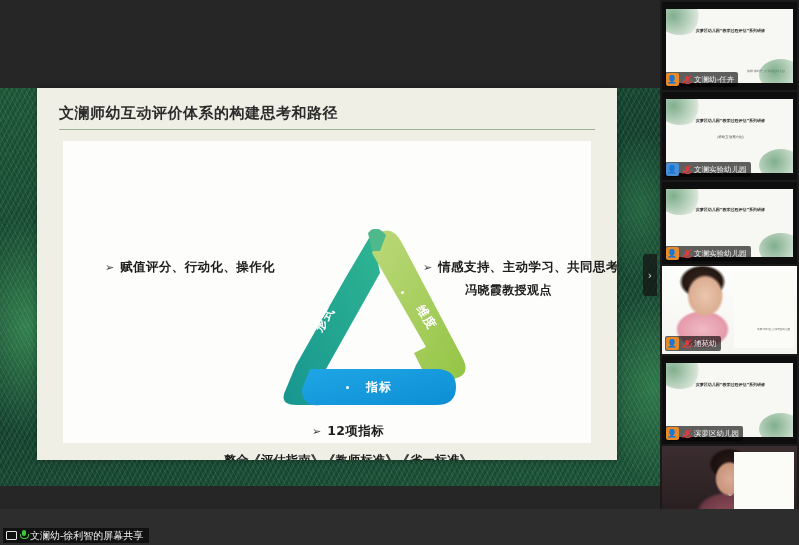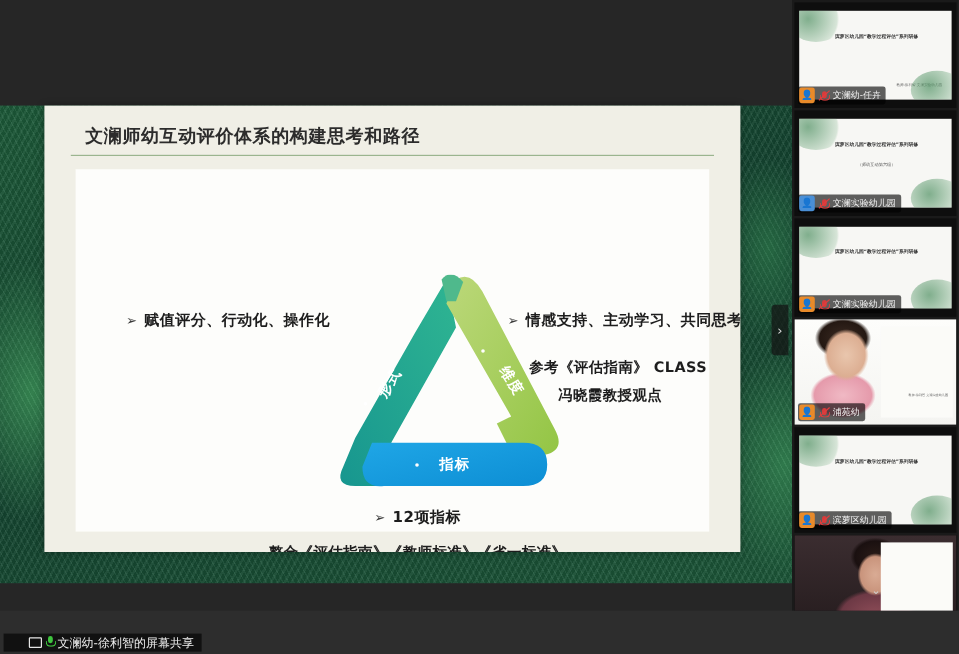--- a/index.html
+++ b/index.html
@@ -34,21 +34,21 @@
   }
 
   
   #slide {
     position: absolute; left: 37px; top: 88px; width: 580px; height: 372px;
     background: #f0efe6; overflow: hidden;
     box-shadow: 0 0 6px rgba(0,0,0,.35);
   }
   #slide-title {
     position: absolute; left: 22px; top: 16px;
-    font-size: 15px; font-weight: bold; color: #2c2c2c; letter-spacing: .5px; margin-left: 12px;
+    font-size: 15px; font-weight: bold; color: #2c2c2c; letter-spacing: .5px;
   }
   #title-rule {
     position: absolute; left: 22px; top: 41px; width: 536px; height: 1px;
     background: #9bb58f;
   }
   
   #content-panel {
     position: absolute; left: 26px; top: 53px; width: 528px; height: 302px;
     background: #fdfdfb;
   }
@@ -170,21 +170,21 @@
   .nm { font-size: 7.5px; color: #f2f2f2; white-space: nowrap; overflow: hidden; }
 
   
   #bottombar {
     position: absolute; left: 0; top: 509px; width: 799px; height: 36px;
     background: #2d2d2d;
   }
   #share-chip {
     position: absolute; left: 3px; top: 19px; height: 15px;
     display: flex; align-items: center; gap: 2px;
-    background: #111; padding: 1px 6px 1px 21px;
+    background: #111; padding: 1px 6px 1px 3px; font-family: Liberation Serif, serif;
   }
   #share-chip .mon {
     width: 11px; height: 9px; border: 1.3px solid #e6e6e6; border-radius: 1px; flex: none;
   }
   #share-chip .micg { width: 9px; height: 11px; position: relative; flex: none; }
   #share-chip .micg:before {
     content:""; position:absolute; left: 2.5px; top: 0; width: 4px; height: 6px;
     border-radius: 2px; background: #3ec63e;
   }
   #share-chip .micg:after {
@@ -252,21 +252,20 @@
             <span class="arrow">➢</span>
             <span class="btext">赋值评分、行动化、操作化</span>
           </div>
         </div>
 
         <div id="right-block">
           <div class="bullet-row">
             <span class="arrow">➢</span>
             <span class="btext">情感支持、主动学习、共同思考</span>
           </div>
-          <div class="sub" style="margin-top:22px; margin-left:18px;">参考《评估指南》 CLASS</div>
           <div class="sub" style="margin-top:6px; margin-left:42px;">冯晓霞教授观点</div>
         </div>
 
         <div id="bottom-block">
           <div class="bullet-row" style="justify-content:center;">
             <span class="arrow">➢</span>
             <span class="btext">12项指标</span>
           </div>
           <div class="sub" style="margin-top:12px;">整合《评估指南》《教师标准》《省一标准》</div>
         </div>

